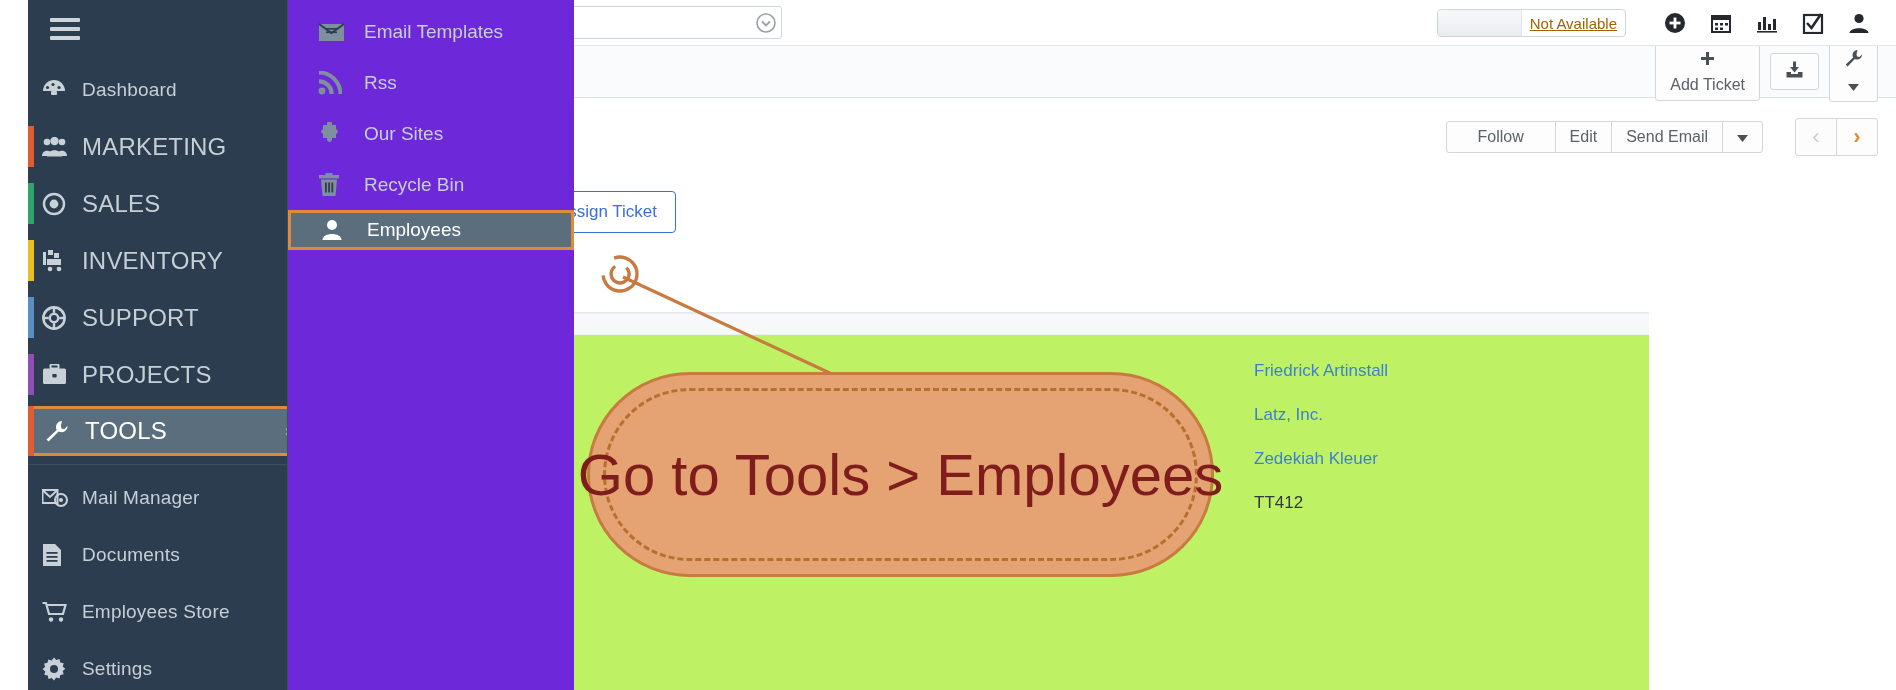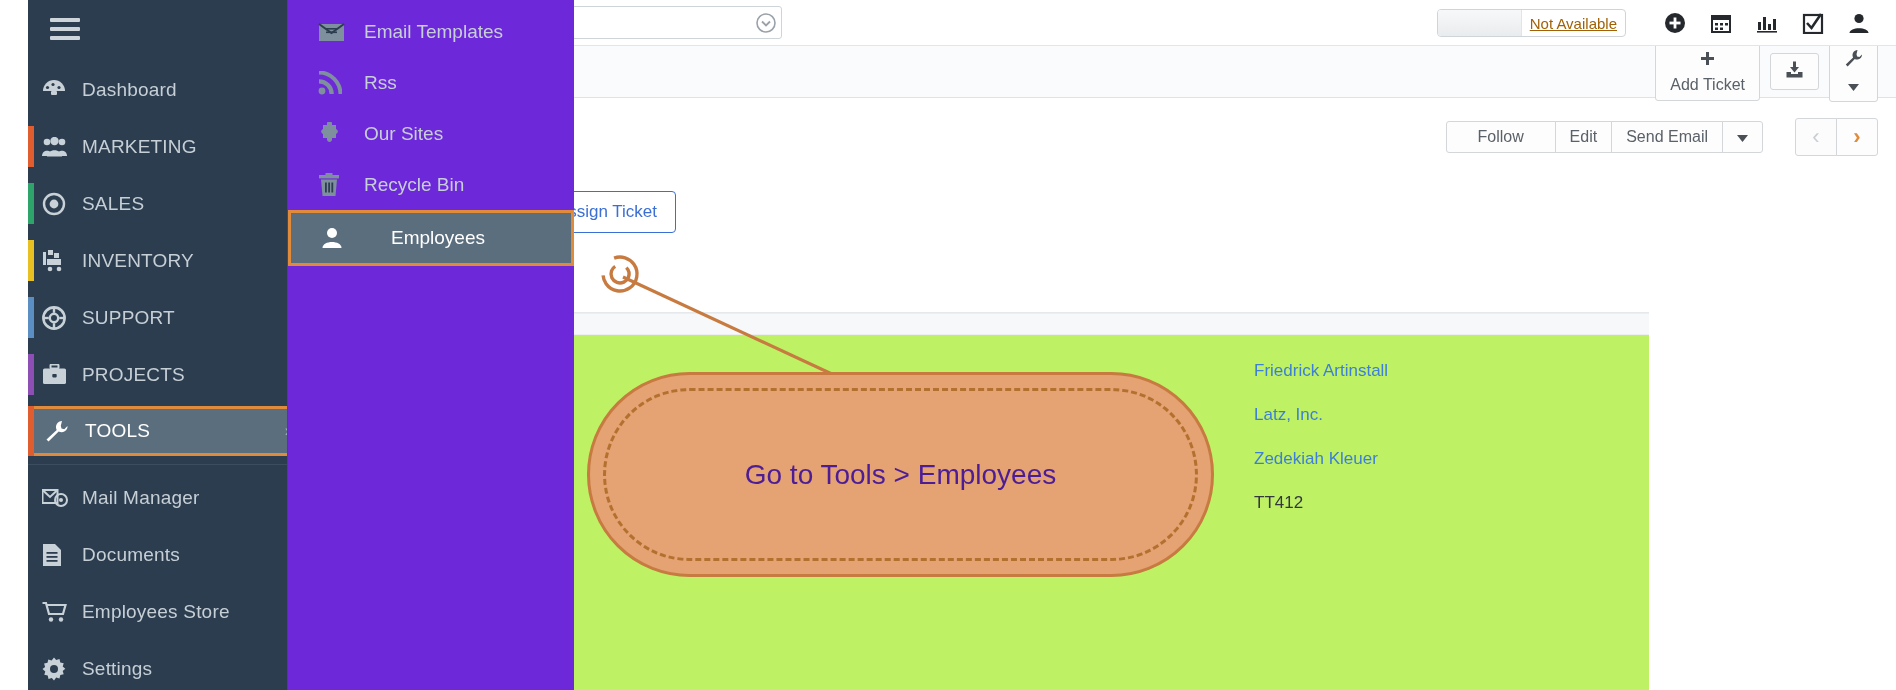--- a/index.html
+++ b/index.html
@@ -49,21 +49,21 @@
     display: flex; align-items: center; justify-content: flex-start;
     color: #c7cfd6;
     font-size: 19px;
   }
   .nav-item .nav-ico svg { fill: #c9d1d8; }
   .nav-item .nav-label { flex: 1; letter-spacing: .2px; }
   .nav-item .chev {
     margin-right: 22px; color: #9fb0be;
     font-size: 16px; font-weight: bold;
   }
-  .nav-item.caps .nav-label { font-size: 19px; }
+  .nav-item.caps .nav-label { font-size: 24px; }
   .nav-item.selected {
     background: #5b6e7e;
     border: 3px solid #e08a3c;
     height: 50px;
     margin: 3px 0;
   }
   .nav-item.selected .nav-label { color: #ffffff; }
   .nav-divider { height: 1px; background: #3b4d5e; margin: 8px 0 4px 0; }
 
   
@@ -86,22 +86,21 @@
   .fly-item .fly-ico {
     width: 46px; flex: 0 0 46px;
     color: #8494a2;
     display: flex; align-items: center;
   }
   .fly-item .fly-ico svg { fill: #7e8f9d; }
   .fly-item.selected {
     background: #5b6e7e;
     border: 3px solid #e08a3c;
     color: #ffffff;
-    height: 56px;
-    gap: 24px;
+    height: 40px;
   }
   .fly-item.selected .fly-ico svg { fill: #ffffff; }
 
   
   .topbar {
     position: absolute; left: 287px; top: 0;
     width: 1609px; height: 46px;
     background: #ffffff;
     border-bottom: 1px solid #e3e6e9;
     display: flex; align-items: center;
@@ -276,21 +275,21 @@
     border-radius: 103px;
     display: flex; align-items: center; justify-content: center;
   }
   .callout-bubble .dashed-inner {
     position: absolute; left: 13px; top: 13px; right: 13px; bottom: 13px;
     border: 3px dashed #b4702f;
     border-radius: 90px;
   }
   .callout-bubble .ctext {
     position: relative;
-    color: #4c1d95; font-size: 28px;
+    color: #7f1d1d; font-size: 58px;
     font-family: "Liberation Sans", sans-serif;
     white-space: nowrap;
   }
 </style>
 </head>
 <body>
 
 <div id="root">
 
   <div class="topbar">

